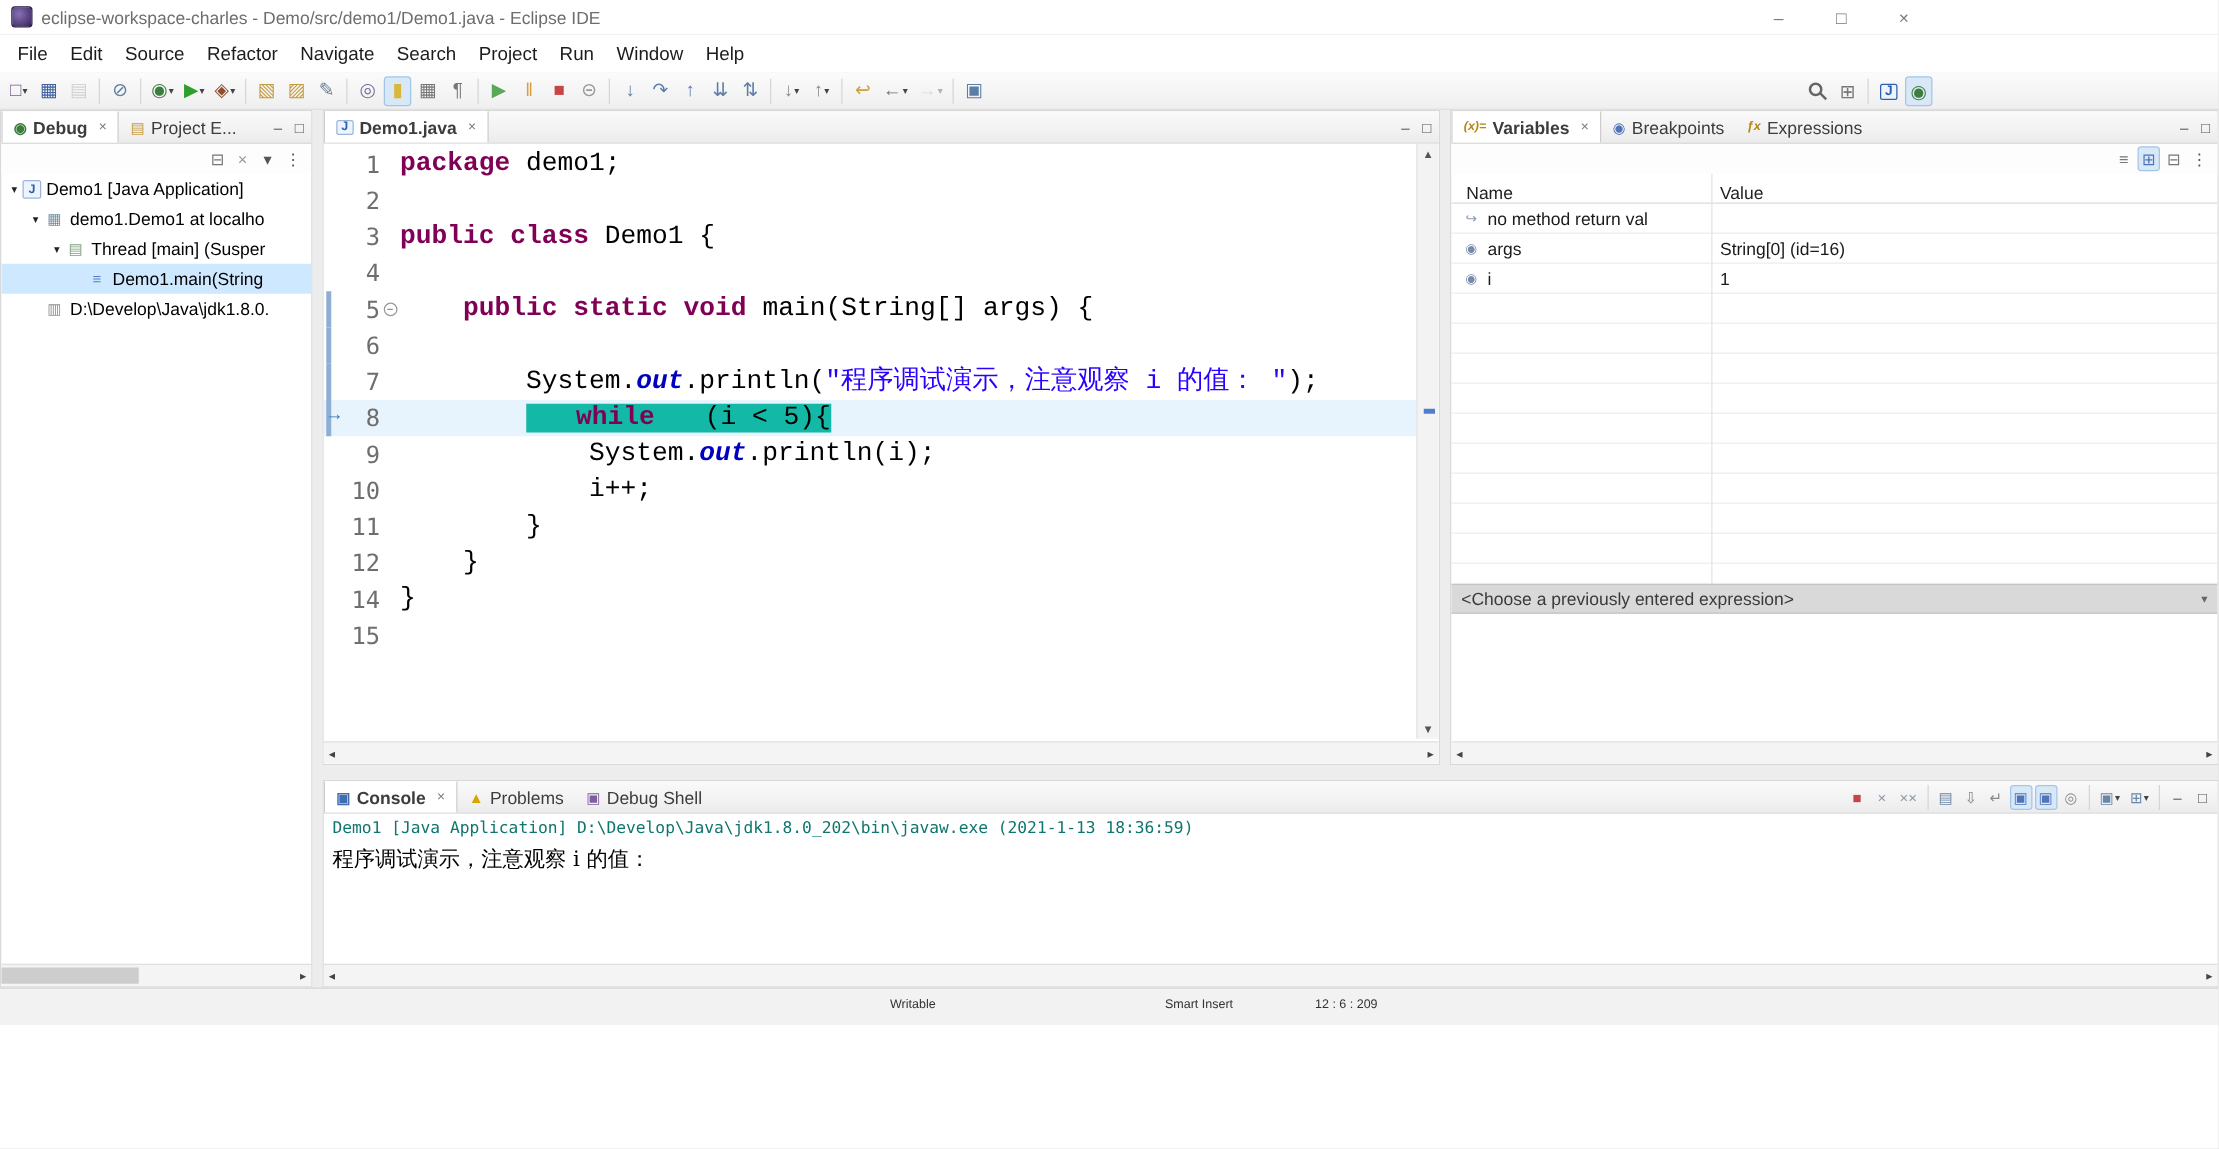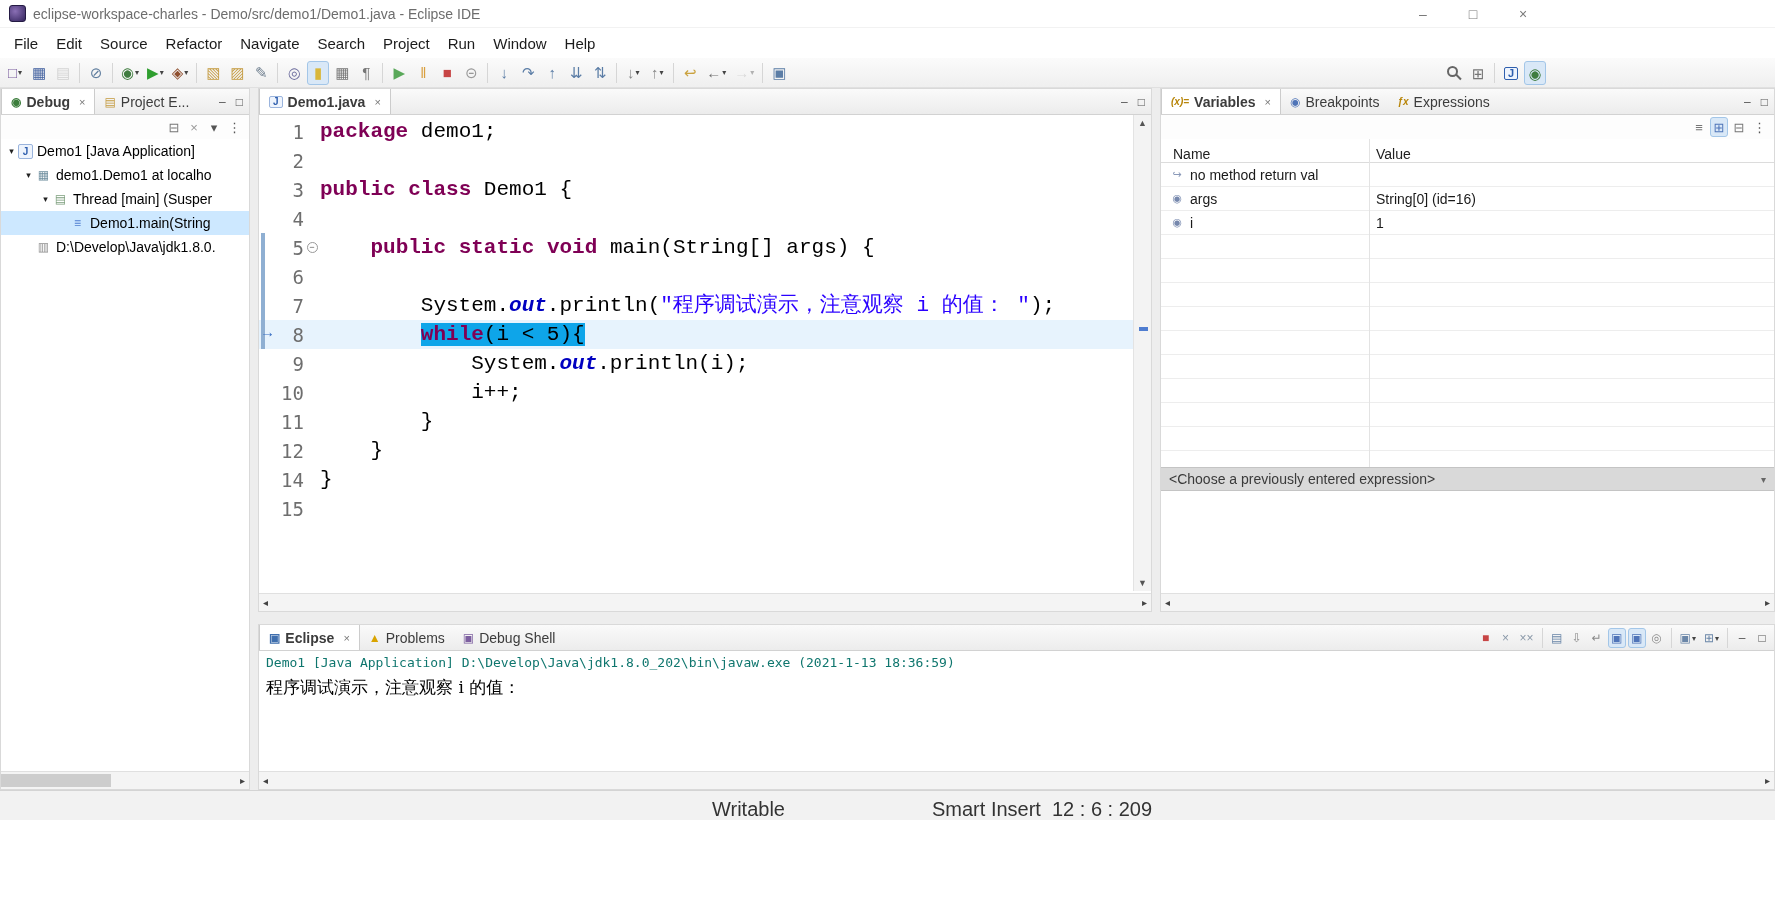--- a/index.html
+++ b/index.html
@@ -65,21 +65,21 @@
   .ruler.range::before { content:""; position:absolute; left:2px; top:0; bottom:0; width:4px; background:#8fafd2; }
   .ip { position:absolute; left:1px; top:3px; font-size:15px; color:#3a6fc4; font-weight:bold; }
   .ln { width:32px; flex:0 0 auto; text-align:right; color:#6e6e6e; font-family:"DejaVu Sans Mono", monospace; font-size:19px; }
   .fold { width:16px; flex:0 0 auto; display:flex; align-items:center; justify-content:center; }
   .foldc { width:11px; height:11px; border:1px solid #999; border-radius:50%; font-size:9px; line-height:9px; text-align:center; color:#555; background:#fff; }
   .ct { white-space:pre; font-family:Liberation Mono, monospace; font-size:21px; line-height:29px; color:#000; }
   .tok-k { color:#7f0055; font-weight:bold; }
   .tok-f { color:#0000c0; font-weight:bold; font-style:italic; }
   .tok-s { color:#2a00ff; }
   .tok-p { color:#000; }
-  .hl { background:#0ea5e9; }
+  .hl { background:#14b8a6;padding-left:40px; }
   .vscroll { position:absolute; top:0; right:0; width:18px; bottom:20px; background:#f3f3f3; border-left:1px solid #e3e3e3; }
   .varrow { position:absolute; left:0; right:0; height:16px; display:flex; align-items:center; justify-content:center; font-size:9px; color:#555; }
   .varrow.top { top:0; } .varrow.bot { bottom:0; }
   .ovmark { position:absolute; right:3px; top:212px; width:9px; height:4px; background:#4f7dd0; }
   
   #right-panel { left:1160px; top:88px; width:615px; height:524px; overflow:hidden; }
   .vartable { position:absolute; top:50px; left:0; right:0; height:328px; overflow:hidden; }
   .vline { position:absolute; left:208px; top:0; bottom:0; width:1px; background:#e3e3e3; }
   .vhead { height:24px; display:flex; border-bottom:1px solid #dcdcdc; font-size:14px; color:#222; align-items:flex-end; }
   .vcol-name { width:208px; padding-left:12px; }
@@ -101,21 +101,21 @@
   
   [data-name="debug-view-icon"] { color:#3b7d3b; }
   [data-name="project-explorer-icon"] { color:#c49a3f; }
   [data-name="java-file-icon"] { color:#2f5fae; border:1px solid #9ab4dd; background:#eef4fd; border-radius:2px; font-size:10px; font-weight:bold; padding:0 3px; }
   [data-name="variables-icon"], [data-name="expressions-icon"] { color:#b8860b; font-size:10px; font-weight:bold; font-style:italic; }
   [data-name="breakpoints-icon"] { color:#4f74b8; }
   [data-name="console-icon"] { color:#3f6fae; }
   [data-name="problems-icon"] { color:#d9a400; }
   [data-name="debug-shell-icon"] { color:#7d5fa0; }
   
-  #statusbar { position:absolute; left:0; top:790px; width:1775px; height:30px; background:#f2f2f2; border-top:1px solid #d4d4d4; font-size:20px; color:#333; }
+  #statusbar { position:absolute; left:0; top:790px; width:1775px; height:30px; background:#f2f2f2; border-top:1px solid #d4d4d4; font-size:10px; color:#333; }
   .sbitem { position:absolute; top:7px; }
   #sb-writable { left:712px; }
   #sb-insert { left:932px; }
   #sb-pos { left:1052px; }
   #footer { position:absolute; top:820px; left:0; right:0; bottom:0; background:#ffffff; }
 </style>
 </head>
 <body>
 
 <div id="app" data-name="eclipse-window">
@@ -553,21 +553,21 @@
     <div class="hscroll" data-name="variables-hscrollbar">
       <span data-name="scroll-left-icon">◂</span>
       <span data-name="scroll-right-icon">▸</span>
     </div>
   </div>
 
   <div id="console-panel" class="panel" data-name="console-panel">
     <div class="tabrow" data-name="console-tabrow">
       <div class="tab sel" data-name="tab-console">
         <span class="ticn" data-name="console-icon">▣</span>
-        <span data-name="tab-console-label">Eclipse</span>
+        <span data-name="tab-console-label">Console</span>
         <span class="tclose" data-name="close-tab-icon">×</span>
       </div>
       <div class="tab" data-name="tab-problems">
         <span class="ticn" data-name="problems-icon">▲</span>
         <span data-name="tab-problems-label">Problems</span>
       </div>
       <div class="tab" data-name="tab-debug-shell">
         <span class="ticn" data-name="debug-shell-icon">▣</span>
         <span data-name="tab-debug-shell-label">Debug Shell</span>
       </div>

